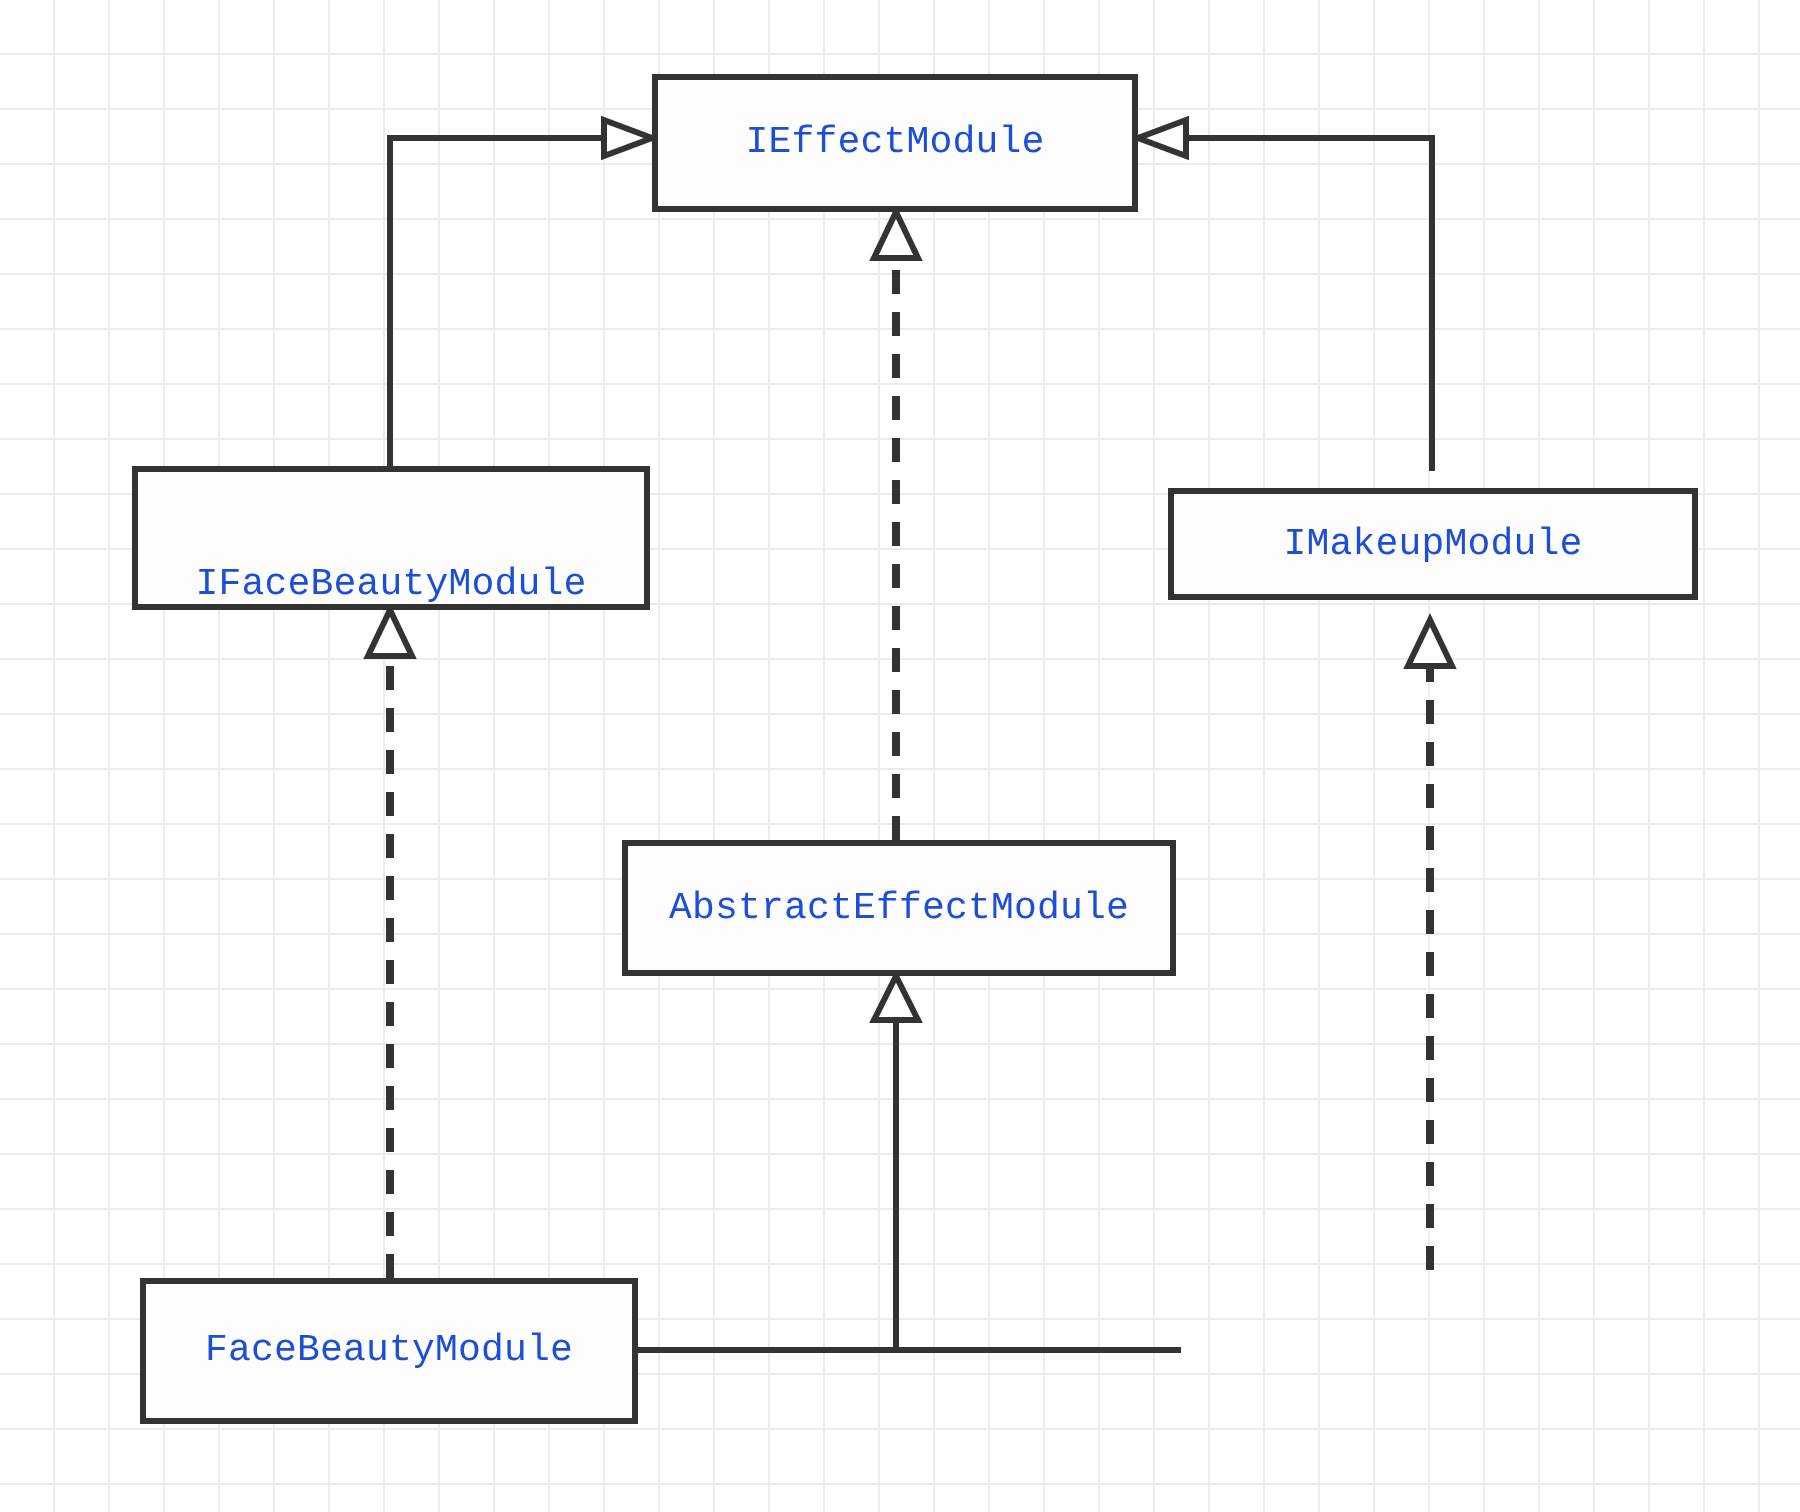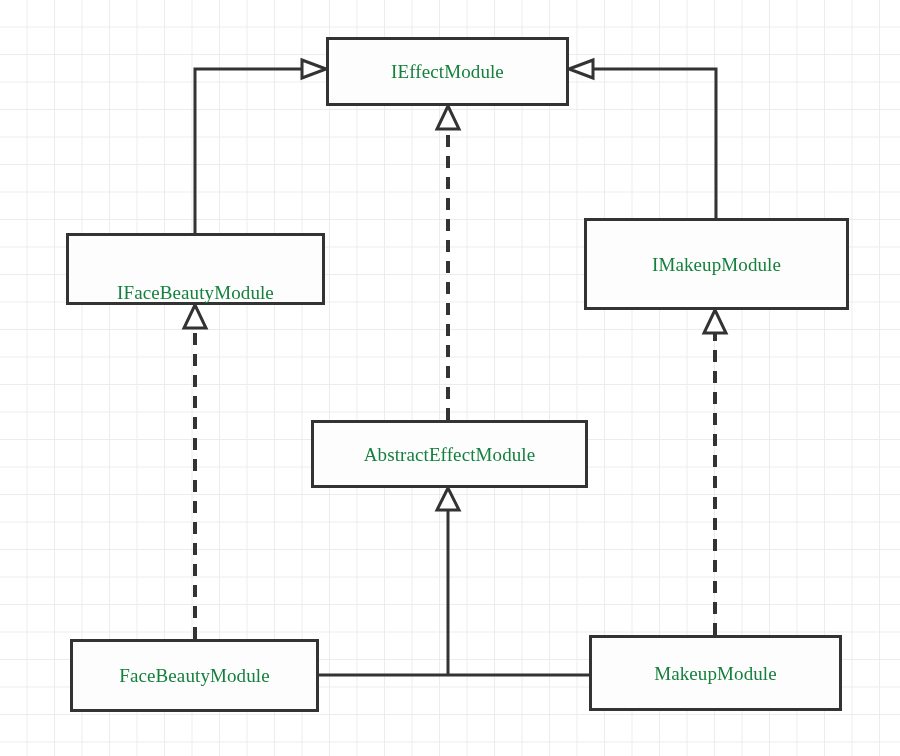--- a/index.html
+++ b/index.html
@@ -34,31 +34,31 @@
     position: absolute;
     box-sizing: border-box;
     background: #fdfdfd;
     border: 3px solid #333333;
     display: flex;
     align-items: center;
     justify-content: center;
     z-index: 5;
   }
   .uml-node .node-label {
-    font-family: Liberation Serif, serif;
+    font-family: Liberation Mono, monospace;
     font-size: 19px;
-    color: #15803d;
+    color: #1d4ed8;
     letter-spacing: 0.1px;
     white-space: nowrap;
     line-height: 1;
   }
   
   #node-ieffectmodule      { left: 326px; top: 37px;  width: 243px; height: 69px;  }
   #node-ifacebeautymodule  { left: 66px;  top: 233px; width: 259px; height: 72px; align-items: flex-end;  }
-  #node-imakeupmodule      { left: 584px; top: 218px; width: 265px; height: 92px;  }
+  #node-imakeupmodule      { left: 584px; top: 244px; width: 265px; height: 56px;  }
   #node-abstracteffectmodule { left: 311px; top: 420px; width: 277px; height: 68px; }
   #node-facebeautymodule   { left: 70px;  top: 639px; width: 249px; height: 73px;  }
   #node-makeupmodule       { left: 589px; top: 635px; width: 253px; height: 76px;  }
 </style>
 </head>
 <body>
 
 <div id="diagram-canvas">
 
   <svg id="edge-layer" viewBox="0 0 900 756" width="900" height="756" xmlns="http://www.w3.org/2000/svg">
@@ -108,17 +108,14 @@
   </div>
 
   <div class="uml-node" id="node-facebeautymodule">
     <span class="node-label">FaceBeautyModule</span>
   </div>
 
   <div class="uml-node" id="node-abstracteffectmodule">
     <span class="node-label">AbstractEffectModule</span>
   </div>
 
-  <div class="uml-node" id="node-makeupmodule">
-    <span class="node-label">MakeupModule</span>
-  </div>
 
 </div>
 
 </body></html>

